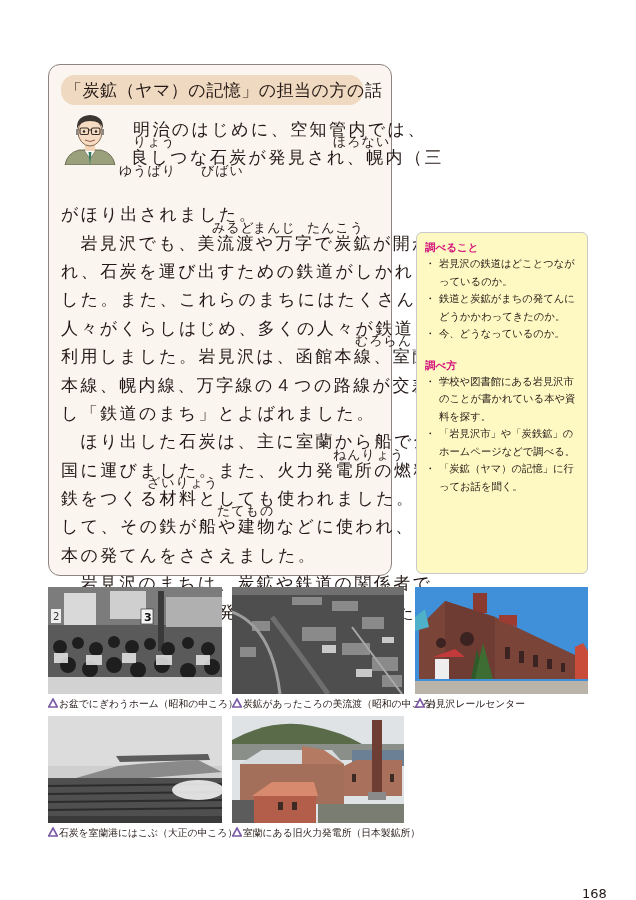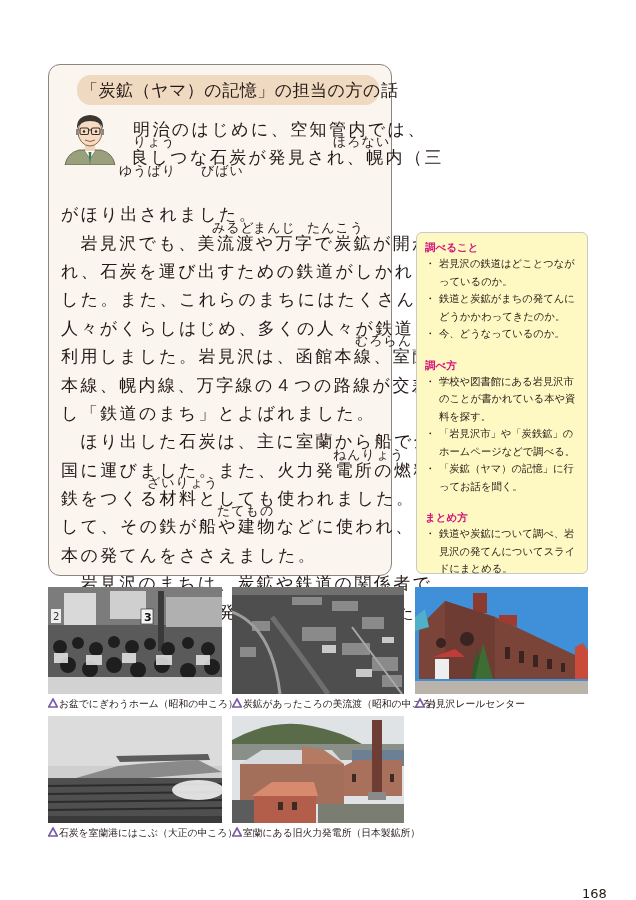--- a/index.html
+++ b/index.html
@@ -9,21 +9,20 @@
   
   .story {
     position: absolute; left: 48px; top: 64px; width: 344px; height: 512px;
     background: #fbf5ef; border: 1.5px solid #8c8480; border-radius: 12px;
   }
   .story-title {
     position: absolute; left: 12px; top: 10px; width: 302px; height: 30px;
     background: #efd9c0; border-radius: 14px;
     font-size: 17px; line-height: 30px; padding-left: 4px; color: #231815; letter-spacing: 0.5px;
     white-space: nowrap;
-    margin-left: 16px;
   }
   .avatar { position: absolute; left: 12px; top: 44px; width: 58px; height: 56px; }
   .story-body {
     position: absolute; left: 12px; top: 44px; width: 322px;
     font-family: "DejaVu Serif", "Liberation Serif", serif;
     font-size: 17px; letter-spacing: 2.4px; color: #231815;
   }
   .line { position: relative; height: 28.4px; line-height: 28.4px; white-space: nowrap; }
   .line.indent-avatar { padding-left: 72px; }
   .line.indent-avatar2 { padding-left: 70px; }
@@ -104,24 +103,20 @@
       <div class="panel-heading" style="color: rgb(211, 19, 123);">調べること</div>
       <div class="panel-item">岩見沢の鉄道はどことつながっているのか。</div>
       <div class="panel-item">鉄道と炭鉱がまちの発てんにどうかかわってきたのか。</div>
       <div class="panel-item">今、どうなっているのか。</div>
     </div>
     <div class="panel-section">
       <div class="panel-heading" style="color: rgb(211, 19, 123);">調べ方</div>
       <div class="panel-item">学校や図書館にある岩見沢市のことが書かれている本や資料を探す。</div>
       <div class="panel-item">「岩見沢市」や「炭鉄鉱」のホームページなどで調べる。</div>
       <div class="panel-item">「炭鉱（ヤマ）の記憶」に行ってお話を聞く。</div>
-    </div>
-    <div class="panel-section">
-      <div class="panel-heading" style="color: rgb(211, 19, 123);">まとめ方</div>
-      <div class="panel-item">鉄道や炭鉱について調べ、岩見沢の発てんについてスライドにまとめる。</div>
     </div>
   </div>
 
 <div class="photo" style="left:48px; top:587px; width:174px; height:107px;">
   <svg width="174" height="107" viewBox="0 0 174 107">
     <rect width="174" height="107" fill="#5a5a5a"></rect>
     <rect x="0" y="0" width="174" height="38" fill="#7c7c7c"></rect>
     <rect x="16" y="6" width="32" height="32" fill="#d9d9d9"></rect>
     <rect x="62" y="4" width="36" height="28" fill="#cfcfcf"></rect>
     <rect x="118" y="10" width="56" height="30" fill="#b0b0b0"></rect>

